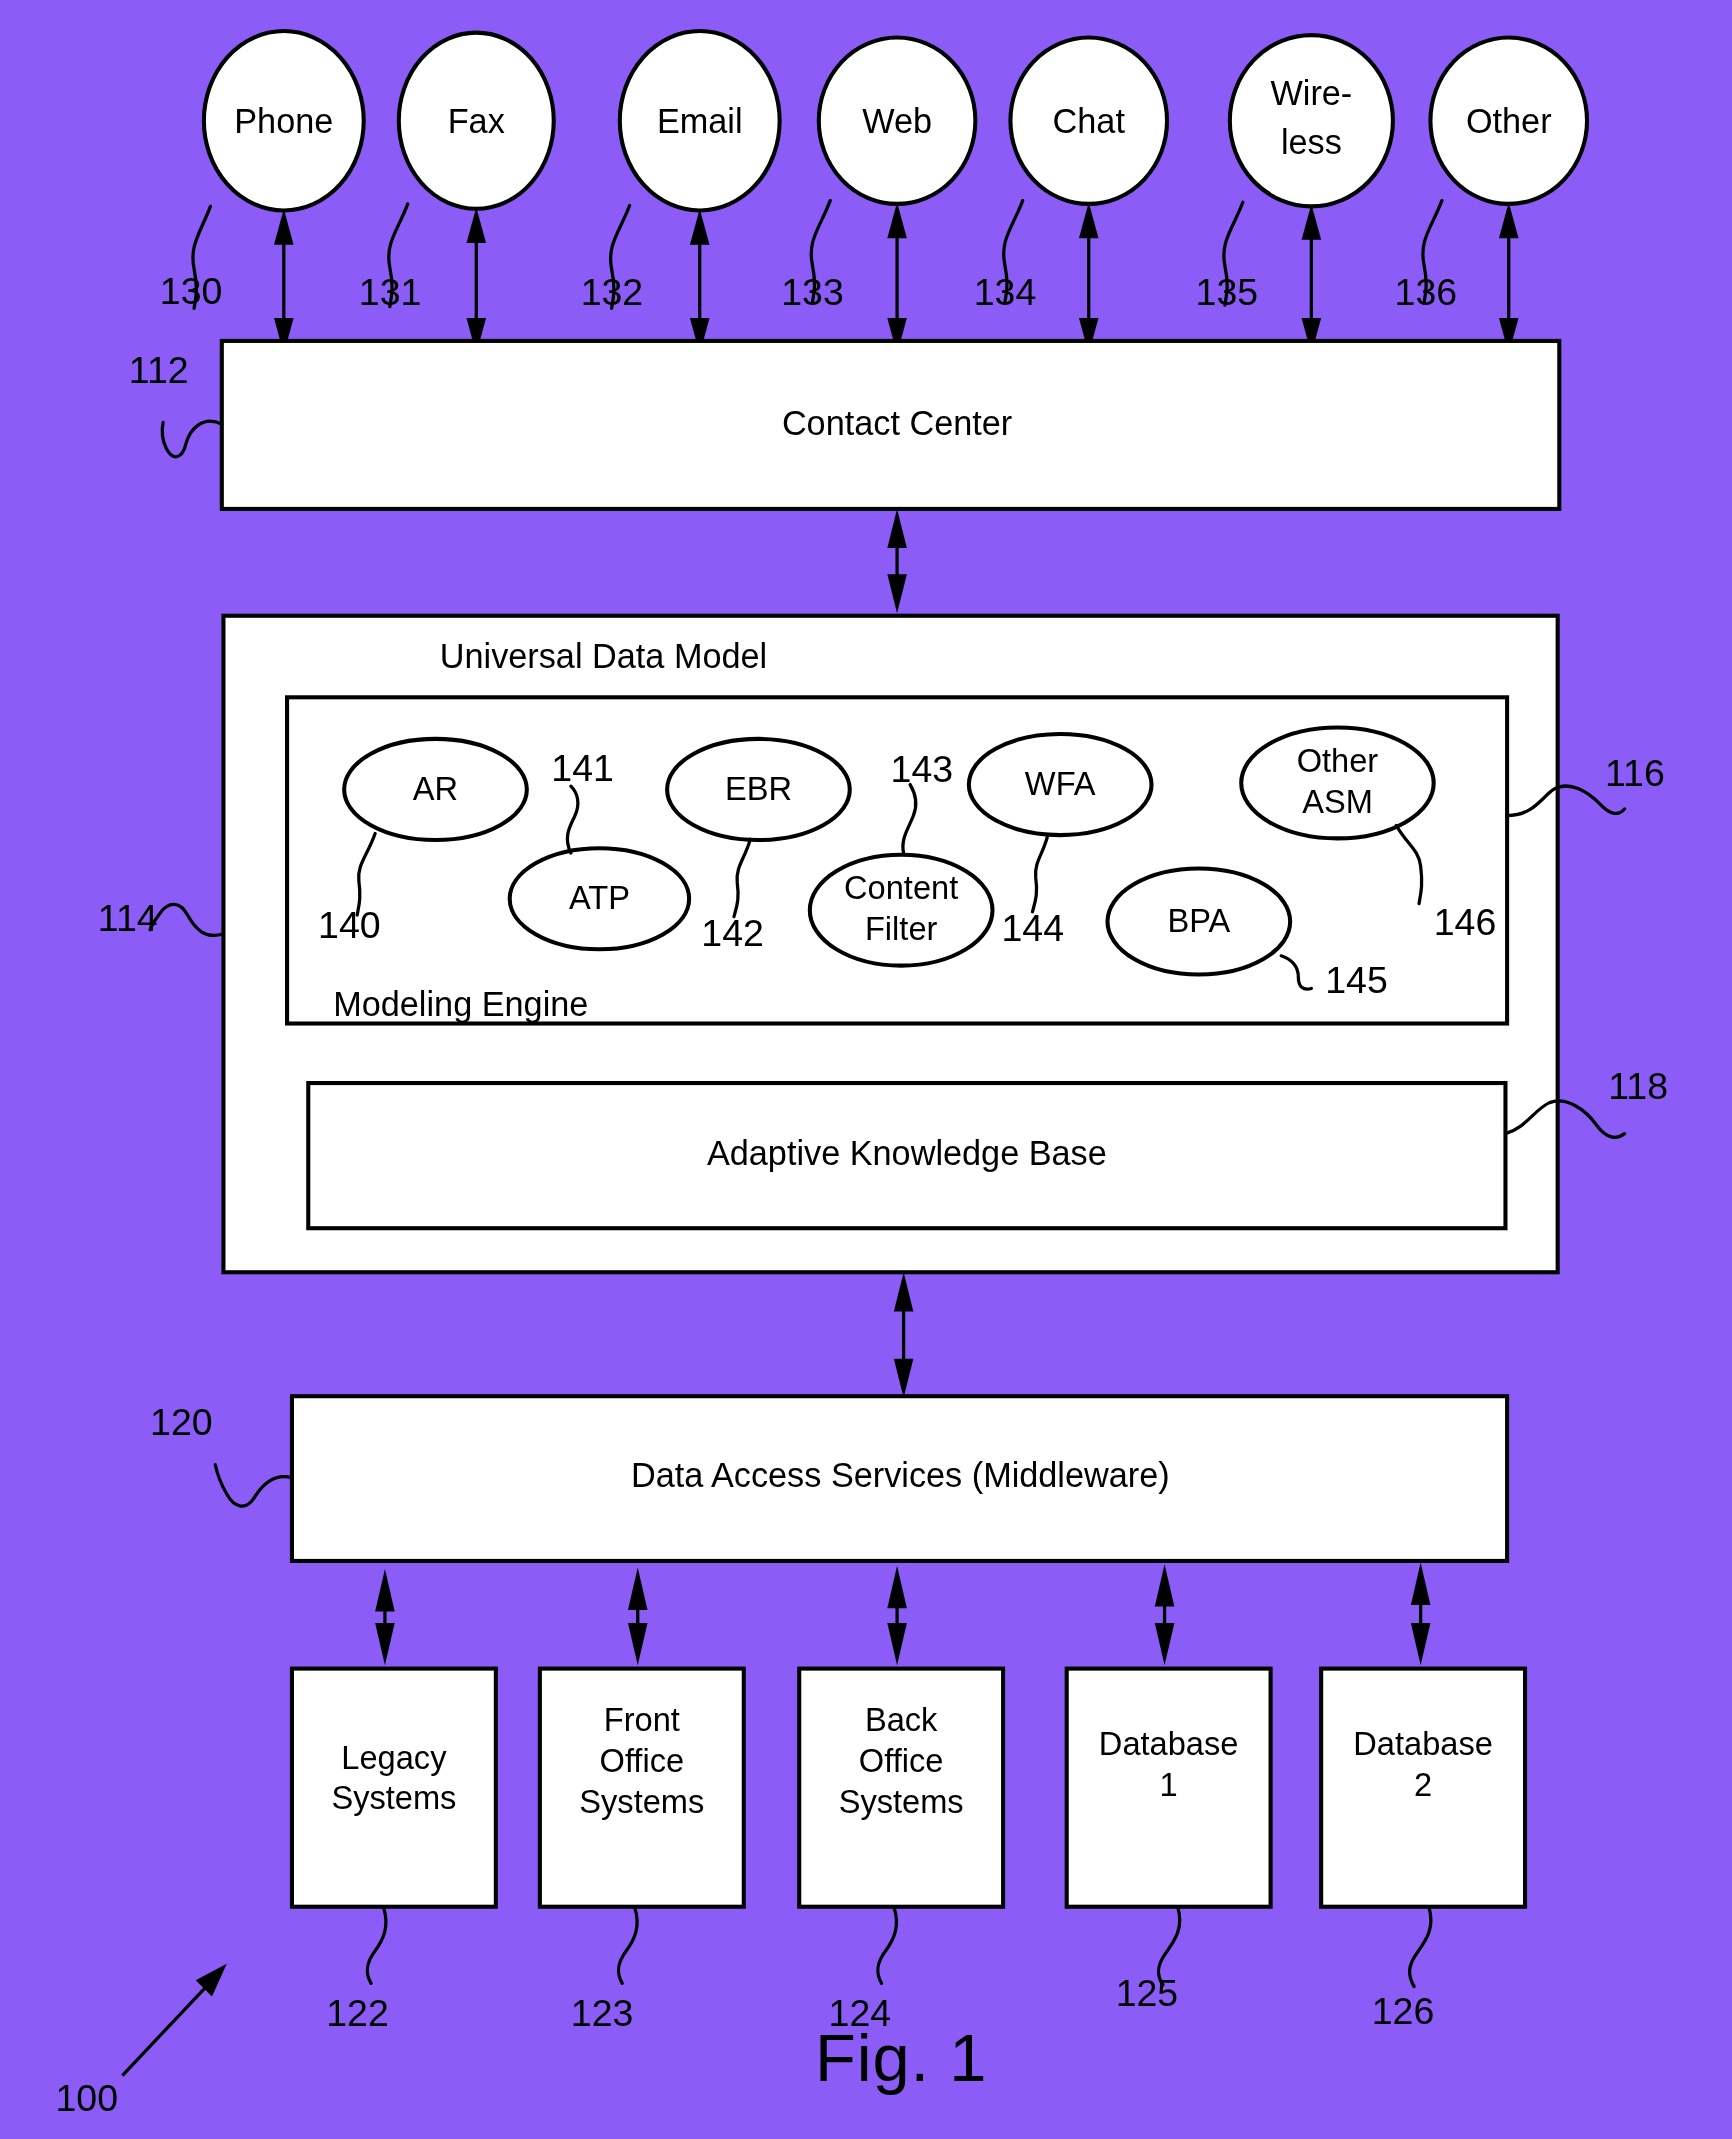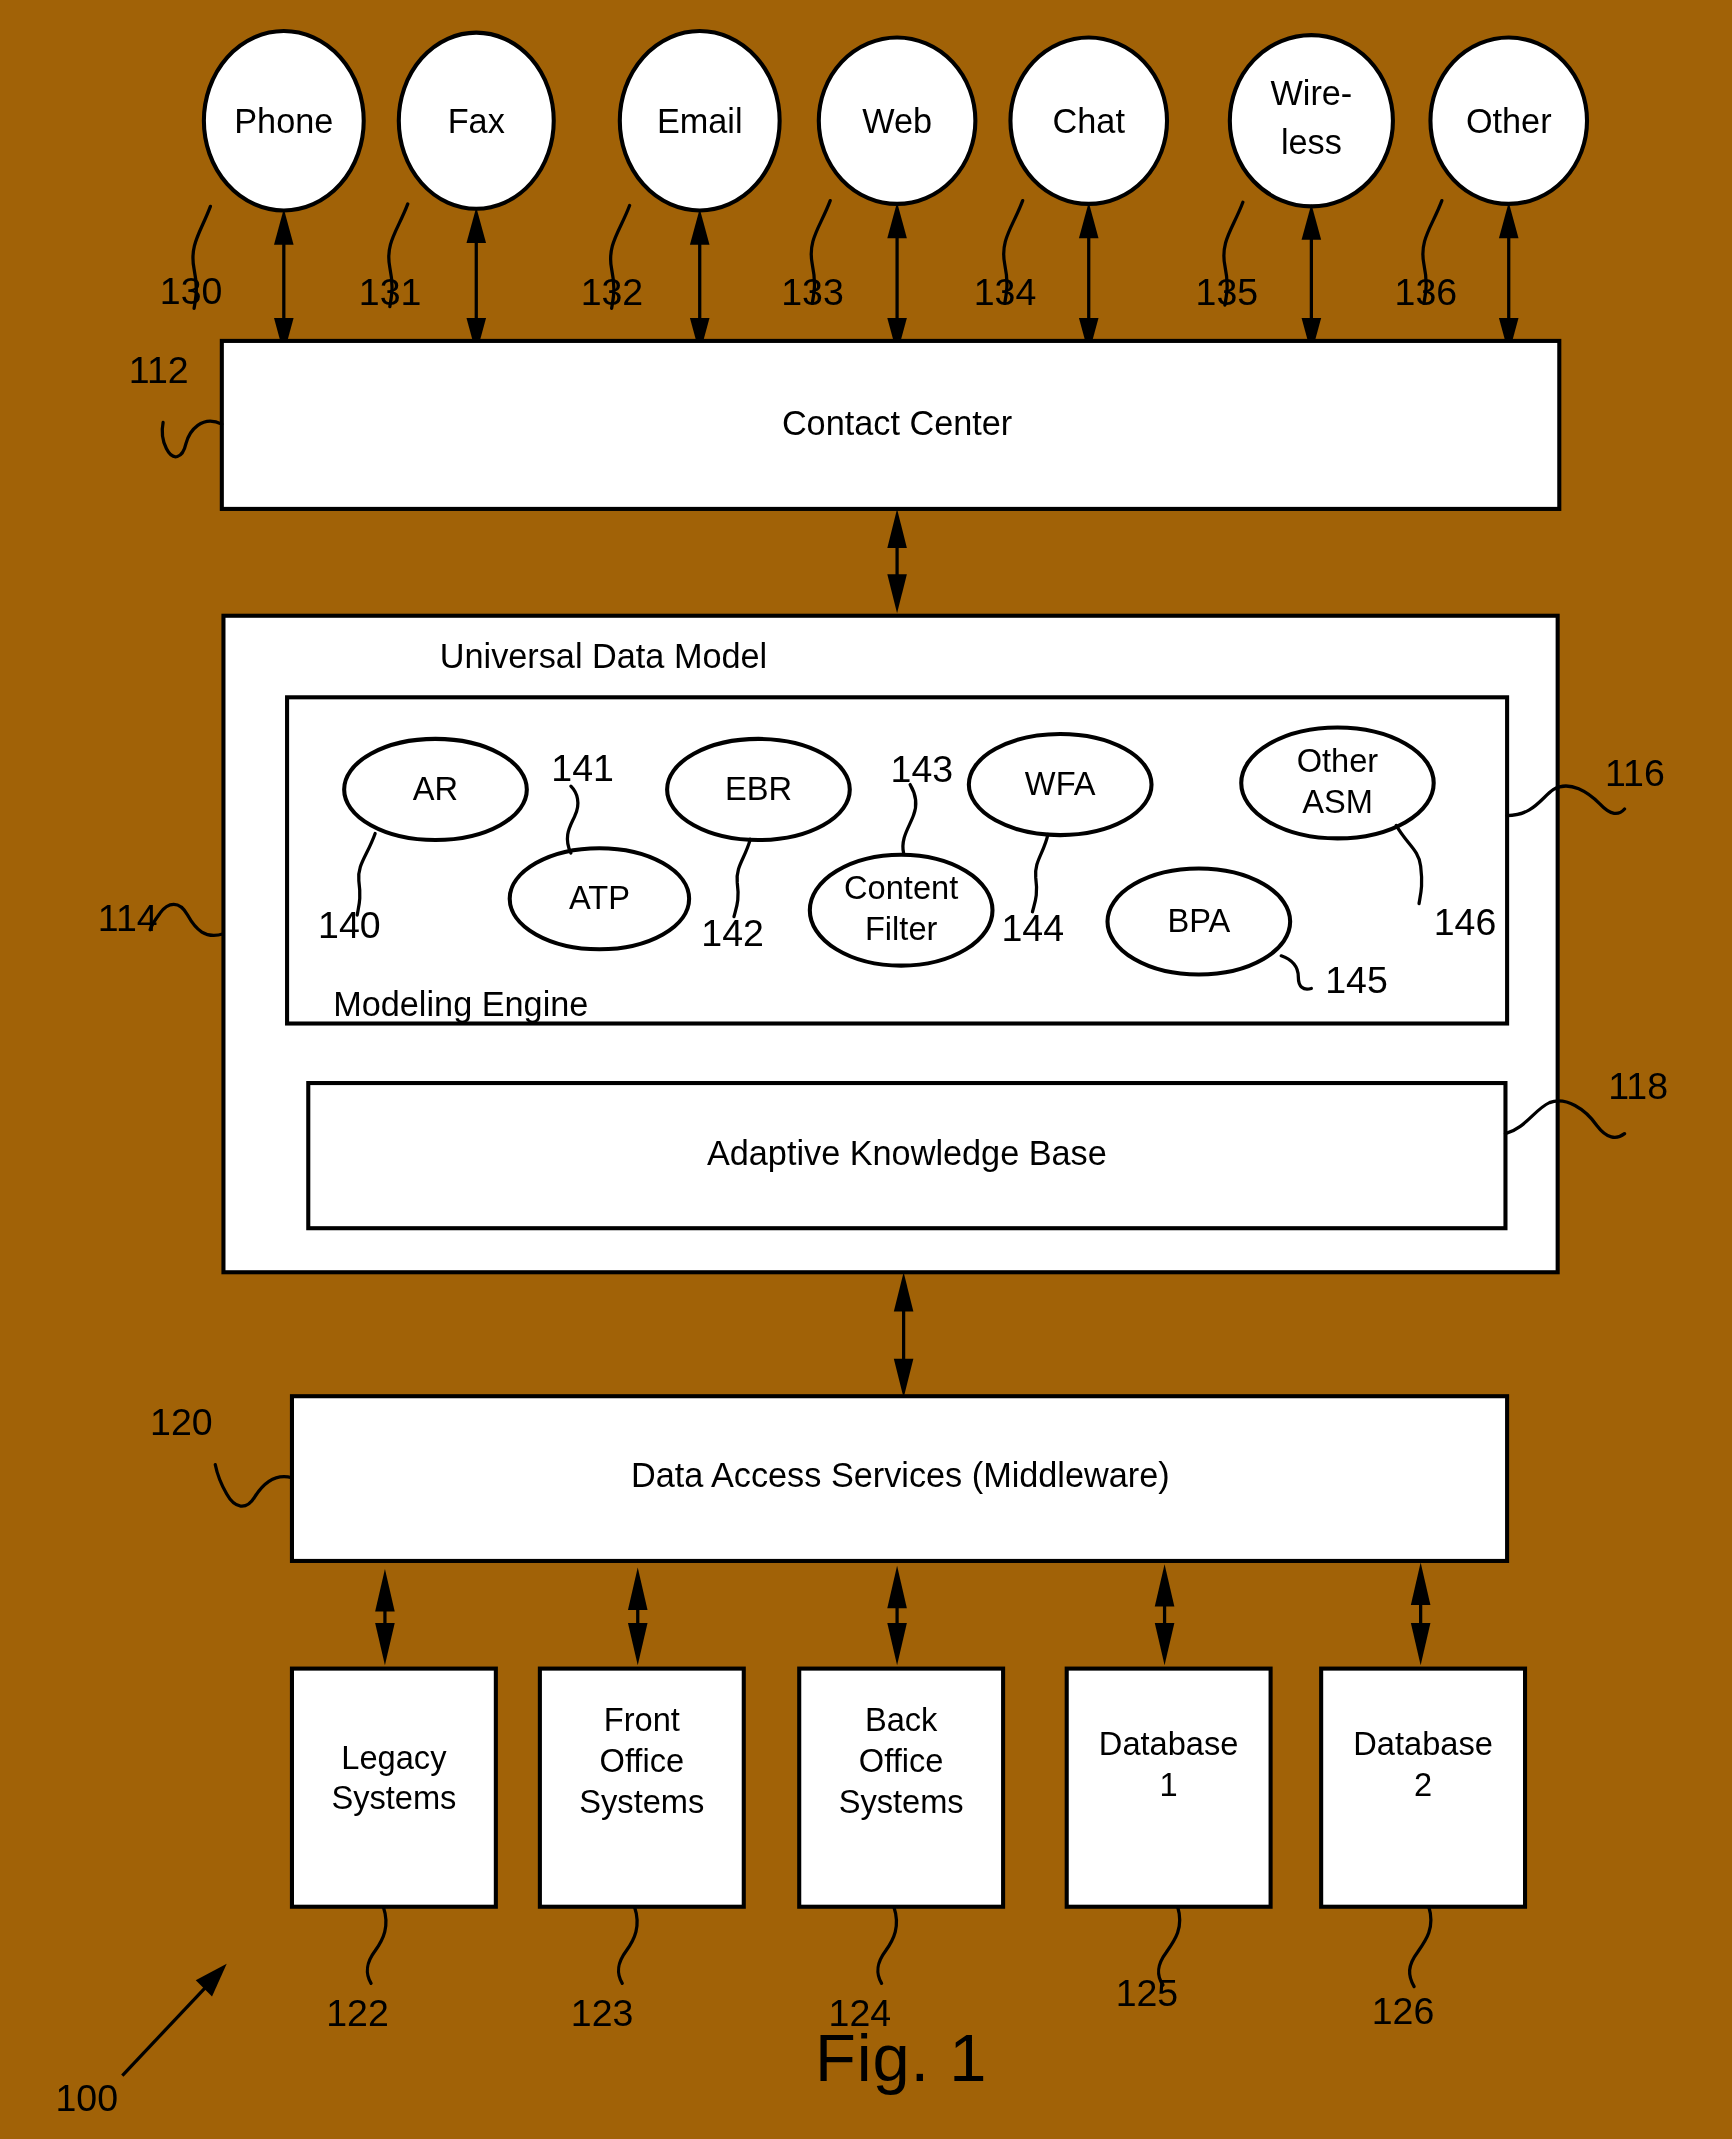--- a/index.html
+++ b/index.html
@@ -8,21 +8,21 @@
     background: #ffffff;
   }
   body {
     font-family: "Liberation Sans", sans-serif;
     color: #000000;
   }
   #figure {
     position: relative;
     width: 1733px;
     height: 2140px;
-    background: #a16207;
+    background: #8b5cf6;
     overflow: hidden;
   }
   #svgroot {
     position: absolute;
     left: 0;
     top: 0;
     width: 1733px;
     height: 2140px;
   }
   .node-text {

